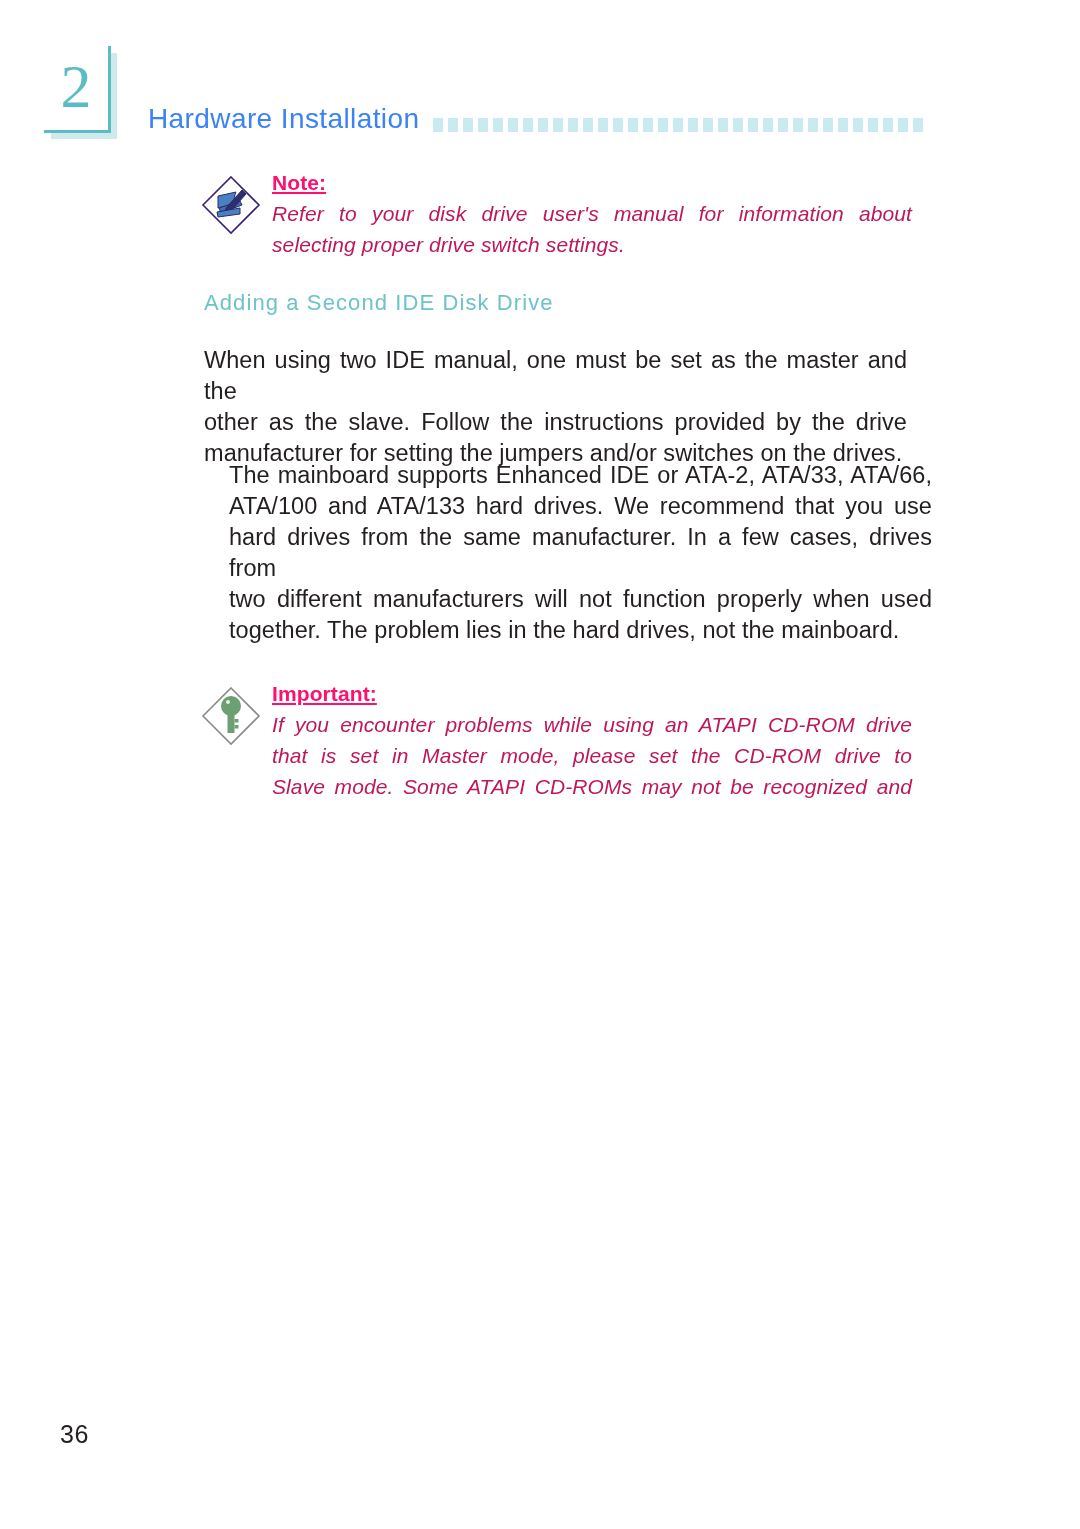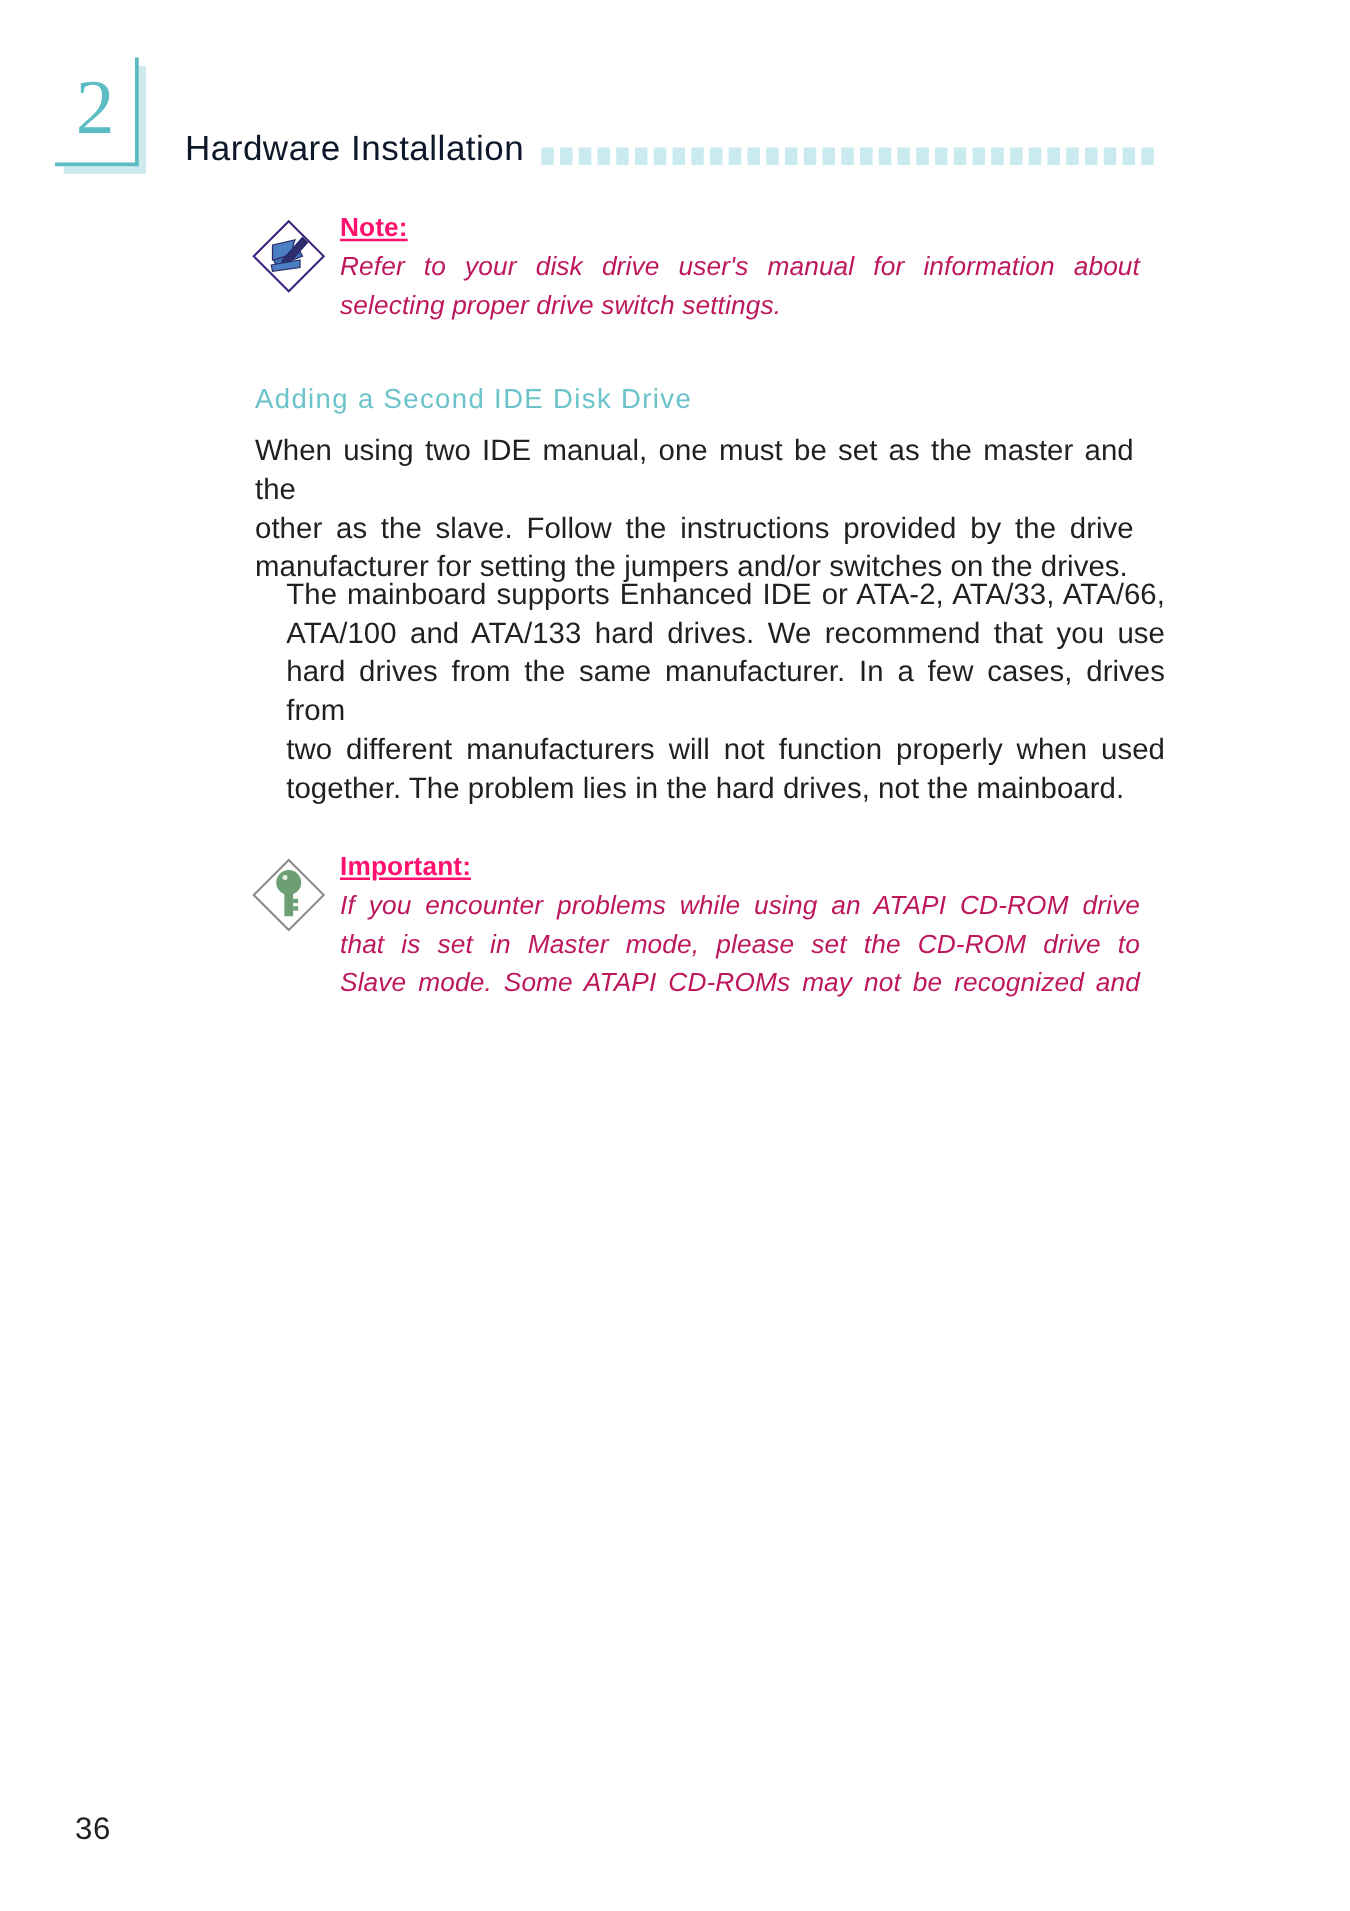--- a/index.html
+++ b/index.html
@@ -61,21 +61,21 @@
     font-size: 62px;
     color: #5bbcc4;
     letter-spacing: 0;
   }
 
   .header-title {
     position: absolute;
     left: 148px;
     top: 103px;
     font-size: 28px;
-    color: #0f172a;
+    color: #3b82f6;
     letter-spacing: 0.4px;
     white-space: nowrap;
     font-weight: 400;
   }
 
   .header-dots {
     position: absolute;
     left: 433px;
     top: 118px;
     width: 480px;
@@ -140,21 +140,21 @@
     text-align-last: justify;
   }
 
   #note-callout { top: 170px; }
   #important-callout { top: 636px; margin-top: 45px; }
 
   
   .section-heading {
     position: absolute;
     left: 204px;
-    top: 306px;
+    top: 290px;
     font-size: 22px;
     color: #6cc3ca;
     letter-spacing: 1.1px;
     font-weight: 400;
     text-align: center;
   }
 
   
   .body-para {
     position: absolute;
@@ -172,21 +172,21 @@
   .body-para .ln.just {
     text-align-last: justify;
   }
   #para-1 { top: 345px; }
   #para-2 { top: 460px; margin-left: 25px; }
 
   
   .page-number {
     position: absolute;
     left: 60px;
-    top: 1449px;
+    top: 1420px;
     font-size: 25px;
     color: #231f20;
     letter-spacing: 0.5px;
     text-align: center;
   }
 </style>
 </head>
 <body>
 
 <div class="page-header">

